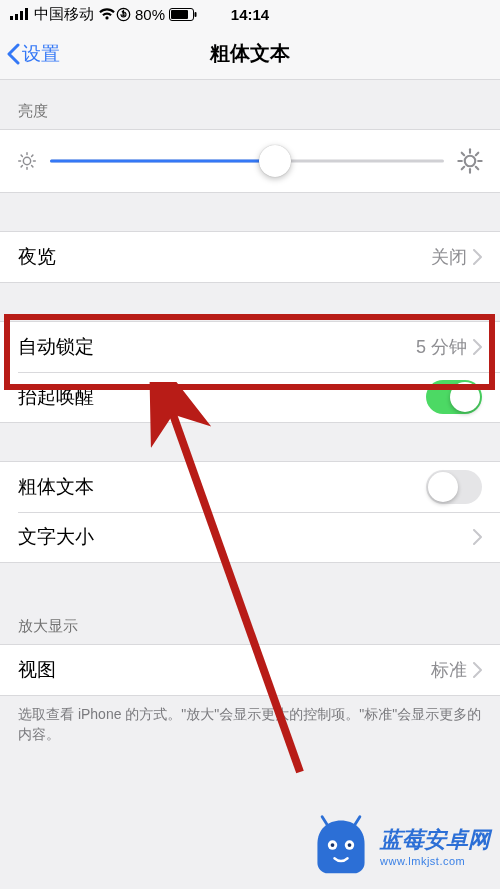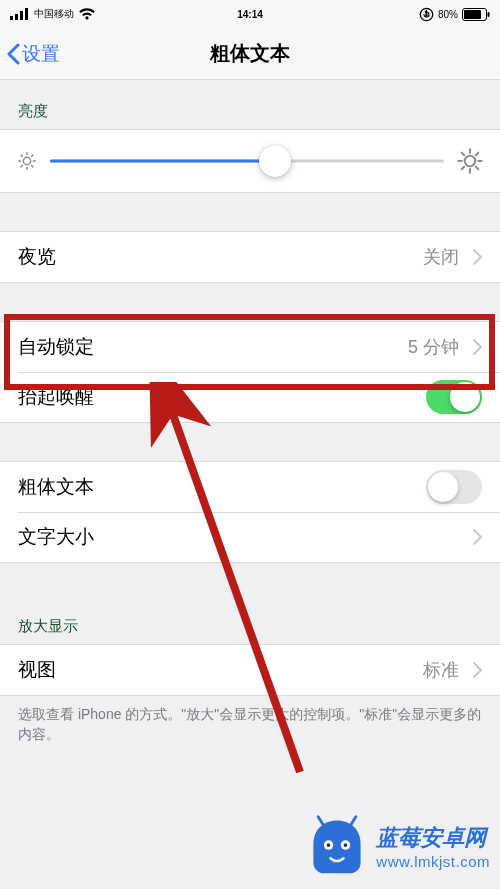--- a/index.html
+++ b/index.html
@@ -1,27 +1,27 @@
 <!DOCTYPE html>
 <html><head>
 <meta charset="utf-8">
 <style>
   * { box-sizing: border-box; margin: 0; padding: 0; }
   html, body { width: 500px; height: 889px; font-family: -apple-system, "Helvetica Neue", Arial, sans-serif; background: #f0f0f2; overflow: hidden; position: relative; }
-  .status-bar { height: 28px; display: flex; align-items: center; justify-content: space-between; padding: 12px 10px; font-size: 10px; font-weight: 500; color: #000; background: #f7f7f8; }
+  .status-bar { height: 28px; display: flex; align-items: center; padding: 12px 10px; font-size: 15px; font-weight: 500; color: #000; background: #f7f7f8; }
   .status-left, .status-right { display: flex; align-items: center; gap: 4px; }
   .status-center { position: absolute; left: 50%; transform: translateX(-50%); font-weight: 600; }
   .signal-icon svg, .wifi-icon svg, .lock-icon svg, .battery-icon svg { display: block; }
   .nav-bar { height: 52px; background: #f7f7f8; display: flex; align-items: center; position: relative; border-bottom: 1px solid #d9d9dc; }
   .back-btn { display: flex; align-items: center; color: #3478f6; font-size: 19px; padding-left: 6px; cursor: pointer; }
   .back-btn svg { margin-right: 2px; }
   .nav-title { position: absolute; left: 50%; transform: translateX(-50%); font-size: 20px; font-weight: 600; color: #000; }
-  .sect-header { font-size: 15px; color: #14532d; padding: 22px 18px 8px; }
+  .sect-header { font-size: 15px; color: #737373; padding: 22px 18px 8px; }
   .cell-group { background: #fff; border-top: 1px solid #d9d9dc; border-bottom: 1px solid #d9d9dc; }
-  .cell { display: flex; align-items: center; min-height: 50px; padding: 0 18px; font-size: 19px; color: #000; position: relative; gap: 8px; }
+  .cell { display: flex; align-items: center; min-height: 50px; padding: 0 18px; font-size: 19px; color: #000; position: relative; }
   .cell + .cell::before { content: ""; position: absolute; left: 18px; right: 0; top: 0; height: 1px; background: #d9d9dc; }
   .cell-label { flex: 1; }
   .cell-value { color: #8e8e92; font-size: 18px; margin-right: 6px; }
   .chevron svg { display: block; }
   .brightness-row { display: flex; align-items: center; background: #fff; border-top: 1px solid #d9d9dc; border-bottom: 1px solid #d9d9dc; padding: 14px 16px; gap: 12px; }
   .sun-small, .sun-large { display: flex; align-items: center; justify-content: center; }
   .slider { flex: 1; height: 34px; position: relative; }
   .slider-track { position: absolute; top: 50%; left: 0; right: 0; height: 3px; background: #d0d0d4; border-radius: 2px; transform: translateY(-50%); }
   .slider-fill { position: absolute; top: 50%; left: 0; height: 3px; background: #3478f6; border-radius: 2px; transform: translateY(-50%); }
   .slider-thumb { position: absolute; top: 50%; width: 32px; height: 32px; background: #fff; border-radius: 50%; box-shadow: 0 2px 6px rgba(0,0,0,0.25), 0 0 1px rgba(0,0,0,0.3); transform: translate(-50%, -50%); }
@@ -30,21 +30,21 @@
   .switch.off { background: #e5e5e7; }
   .switch-thumb { width: 30px; height: 30px; background: #fff; border-radius: 50%; position: absolute; top: 2px; box-shadow: 0 2px 4px rgba(0,0,0,0.25); }
   .switch.on .switch-thumb { right: 2px; }
   .switch.off .switch-thumb { left: 2px; }
   .footer-text { font-size: 14px; color: #7a7a7e; padding: 8px 18px 0; line-height: 1.45; }
   .gap { height: 38px; }
   .gap-small { height: 32px; }
   .highlight-box { position: absolute; border: 6px solid #b81c17; pointer-events: none; }
   .arrow-svg { position: absolute; pointer-events: none; }
   .watermark { position: absolute; right: 10px; bottom: 10px; display: flex; align-items: center; gap: 6px; font-size: 22px; font-weight: 600; color: #2c6fd6; font-style: italic; }
-  .watermark .sub { display: block; font-size: 15px; font-weight: 400; color: #3a80e6; font-style: normal; letter-spacing: 0.5px; }
+  .watermark .sub { display: block; font-size: 11px; font-weight: 400; color: #3a80e6; font-style: normal; letter-spacing: 0.5px; }
   .mascot-svg { width: 66px; height: 66px; }
 </style>
 </head>
 <body>
 
 <div class="status-bar">
   <div class="status-left">
     <span class="signal-icon">
       <svg width="20" height="12" viewBox="0 0 20 12">
           <rect x="0" y="8" width="3" height="4" fill="#000"></rect>

